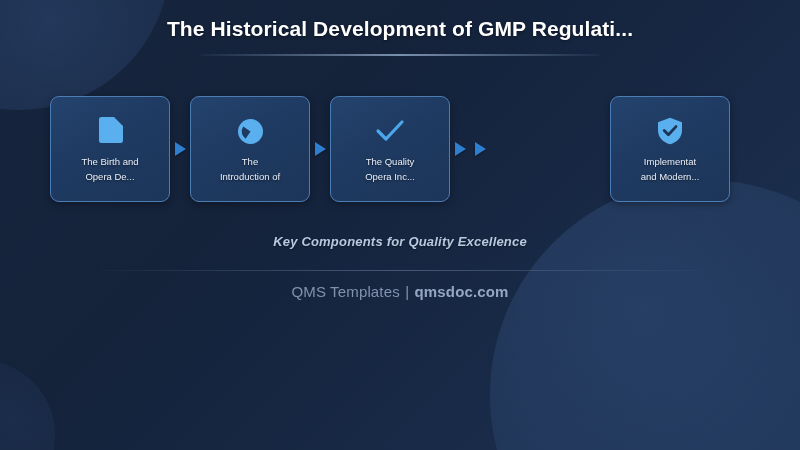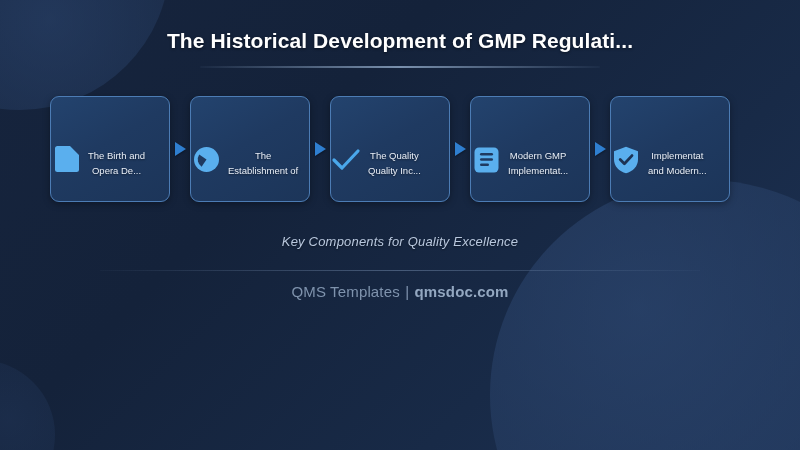--- a/index.html
+++ b/index.html
@@ -44,21 +44,21 @@
   }
   .deco-bl {
     width: 150px; height: 150px;
     left: -95px; bottom: -60px;
     background: radial-gradient(circle at 70% 40%, rgba(40,64,104,0.35) 0%, rgba(33,53,88,0.10) 100%);
   }
 
   
   #title-block {
     position: absolute;
-    top: 28px; left: 0; right: 0;
+    top: 16px; left: 0; right: 0;
     text-align: center;
   }
   #slide-title {
     font-size: 21px;
     font-weight: bold;
     color: #ffffff;
     letter-spacing: 0.1px;
     text-shadow: 0 1px 3px rgba(0,0,0,0.45);
     line-height: 1.25;
   }
@@ -89,23 +89,23 @@
     align-items: stretch;
   }
 
   .card {
     flex: 1 1 auto;
     background: linear-gradient(150deg, #23436e 0%, #1f3a61 45%, #1c3559 100%);
     border: 1.5px solid #4c7cb4;
     border-radius: 9px;
     box-shadow: 0 2px 7px rgba(0,0,0,0.34);
     display: flex;
-    flex-direction: row;
+    flex-direction: column;
     align-items: center;
-    padding-top: 30px;
+    padding-top: 19px;
     overflow: hidden;
   }
 
   .card-icon {
     height: 30px;
     width: 30px;
     display: flex;
     align-items: center;
     justify-content: center;
     margin-bottom: 9px;
@@ -142,20 +142,21 @@
   
   #subtitle {
     position: absolute;
     top: 234px; left: 0; right: 0;
     text-align: center;
     font-size: 13px;
     font-style: italic;
     color: #b9c8de;
     letter-spacing: 0.2px;
     text-shadow: 0 1px 2px rgba(0,0,0,0.4);
+    font-weight: bold;
   }
 
   
   #footer-divider {
     position: absolute;
     top: 270px;
     left: 100px;
     right: 100px;
     height: 1px;
     background: linear-gradient(to right, rgba(120,150,190,0.04), rgba(128,152,186,0.45), rgba(120,150,190,0.04));
@@ -207,60 +208,46 @@
     <div class="card-wrap">
       <div class="card">
         <div class="card-icon">
           <svg width="27" height="27" viewBox="0 0 27 27">
             <circle cx="13.5" cy="13.5" r="12.5" fill="#5aafee"></circle>
             <path d="M13.5 13.5 L6.2 8.6 A9 9 0 0 0 8.6 20.8 Z" fill="#1f3a61"></path>
           </svg>
         </div>
         <div class="card-label">
           <div>The</div>
-          <div>Establishment of</div>
+          <div>Introduction of</div>
         </div>
       </div>
       <div class="connector">
         <div class="arrow-tri"></div>
       </div>
     </div>
 
     <div class="card-wrap">
       <div class="card">
         <div class="card-icon">
           <svg width="30" height="24" viewBox="0 0 30 24">
             <path d="M3 12 L11 20 L27 3" fill="none" stroke="#4aa7ea" stroke-width="3.2" stroke-linecap="round" stroke-linejoin="round"></path>
           </svg>
         </div>
         <div class="card-label">
           <div>The Quality</div>
-          <div>Quality Inc...</div>
-        </div>
-      </div>
-      <div class="connector">
-        <div class="arrow-tri"></div>
-      </div>
-    </div>
-
-    <div class="card-wrap">
-      <div class="card">
-        <div class="card-icon">
-          <svg width="25" height="26" viewBox="0 0 25 26">
-            <rect x="0.5" y="0.5" width="24" height="25" rx="4.5" fill="#5aafee"></rect>
-            <rect x="6" y="6" width="13" height="2.6" rx="1.3" fill="#1f3a61"></rect>
-            <rect x="6" y="11.2" width="13" height="2.6" rx="1.3" fill="#1f3a61"></rect>
-            <rect x="6" y="16.4" width="9" height="2.6" rx="1.3" fill="#1f3a61"></rect>
-          </svg>
-        </div>
-        <div class="card-label">
-          <div>Modern GMP</div>
-          <div>Implementat...</div>
-        </div>
-      </div>
+          <div>Opera Inc...</div>
+        </div>
+      </div>
+      <div class="connector">
+        <div class="arrow-tri"></div>
+      </div>
+    </div>
+
+    <div class="card-wrap">
       <div class="connector">
         <div class="arrow-tri"></div>
       </div>
     </div>
 
     <div class="card-wrap">
       <div class="card">
         <div class="card-icon">
           <svg width="26" height="28" viewBox="0 0 26 28">
             <path d="M13 0.8 L25 5.2 L25 13.5 C25 20.5 19.8 25.4 13 27.2 C6.2 25.4 1 20.5 1 13.5 L1 5.2 Z" fill="#5aafee"></path>

